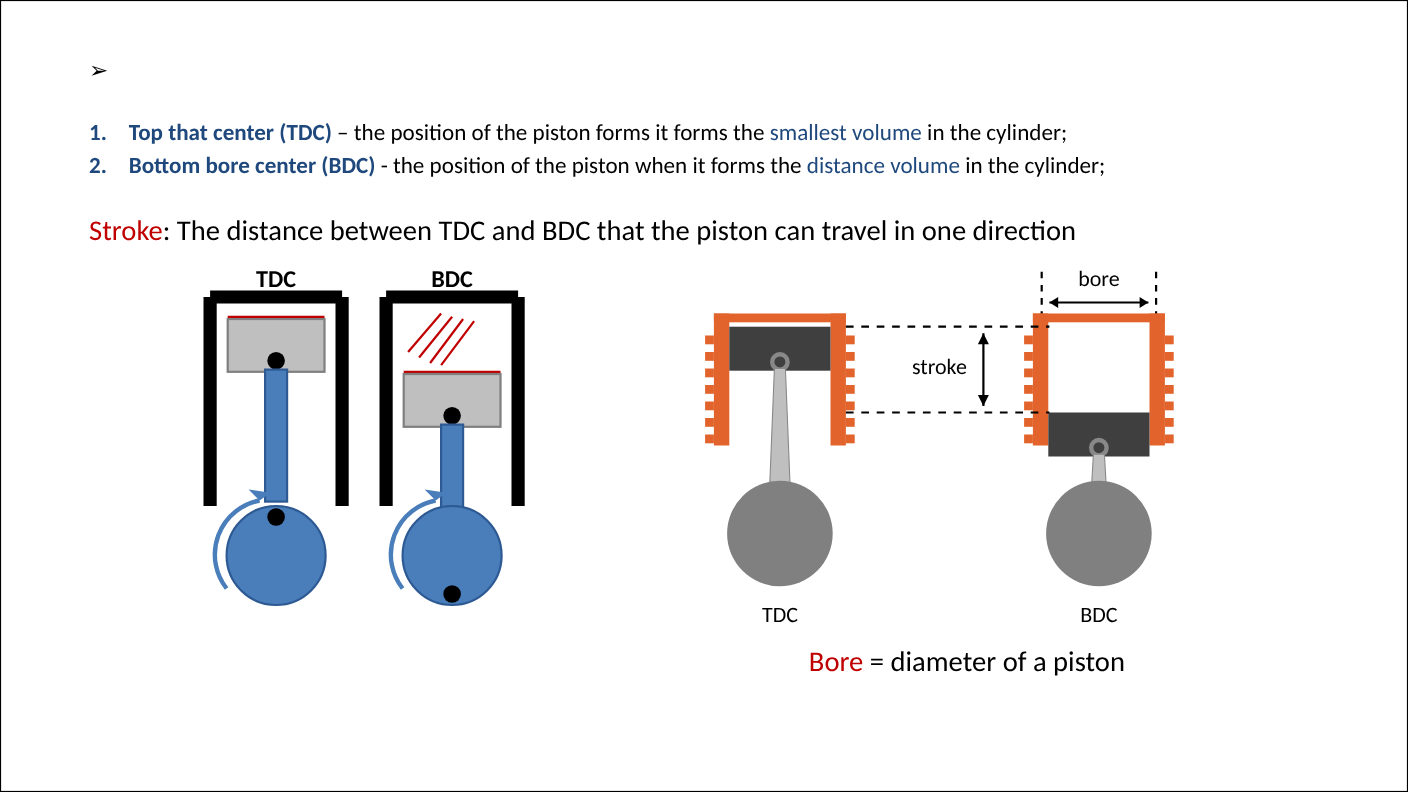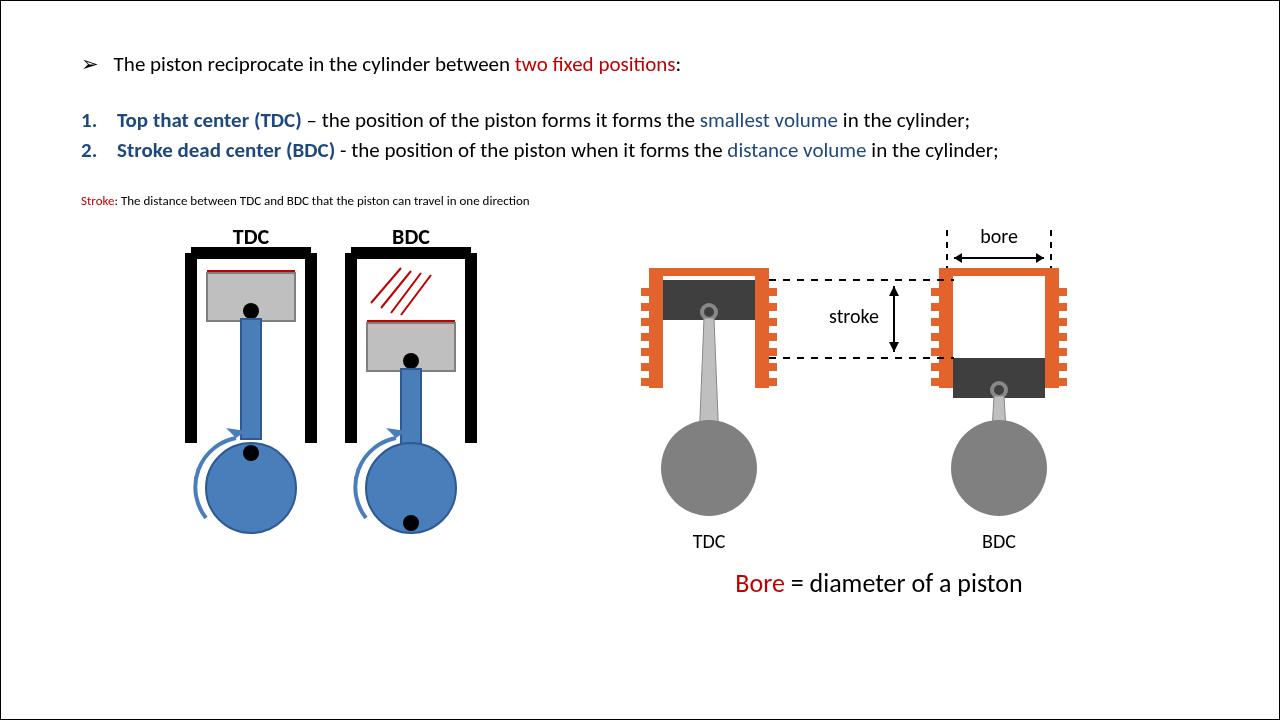--- a/index.html
+++ b/index.html
@@ -41,21 +41,21 @@
     color: #1F497D;
     font-weight: bold;
     margin-right: 14px;
     width: 22px;
   }
   .ol-body { flex: 1; }
   .red { color: #C00000; }
   .blue-bold { color: #1F497D; font-weight: bold; }
   .blue { color: #1F497D; margin-top: 38px; }
   .stroke-line {
-    font-size: 13px;
+    font-size: 26px;
     margin-top: 30px;
     margin-bottom: 20px;
   }
   .diagrams {
     display: flex;
     justify-content: space-between;
     margin-top: 10px;
   }
   .diag-left {
     width: 380px;
@@ -82,35 +82,32 @@
     margin-top: 5px;
   }
 </style>
 </head>
 <body>
 
 <div class="slide">
 
   <div class="bullet-line">
     <span class="bullet-marker">➢</span>
-    <span>
-      <span>The piston reciprocate in the cylinder between </span><span class="red">two fixed positions</span><span>:</span>
-    </span>
   </div>
 
   <div class="ol-line">
     <span class="ol-num">1.</span>
     <span class="ol-body">
       <span class="blue-bold">Top that center (TDC)</span><span> – the position of the piston forms it forms the </span><span class="blue">smallest volume</span><span> in the cylinder;</span>
     </span>
   </div>
   <div class="ol-line">
     <span class="ol-num">2.</span>
     <span class="ol-body">
-      <span class="blue-bold">Stroke dead center (BDC)</span><span> -  the position of the piston when it forms the </span><span class="blue">distance volume</span><span> in the cylinder;</span>
+      <span class="blue-bold">Bottom bore center (BDC)</span><span> -  the position of the piston when it forms the </span><span class="blue">distance volume</span><span> in the cylinder;</span>
     </span>
   </div>
 
   <div class="stroke-line">
     <span class="red">Stroke</span><span>: The distance between TDC and BDC that the piston can travel in one direction</span>
   </div>
 
   <div class="diagrams">
 
     <div class="diag-left">

